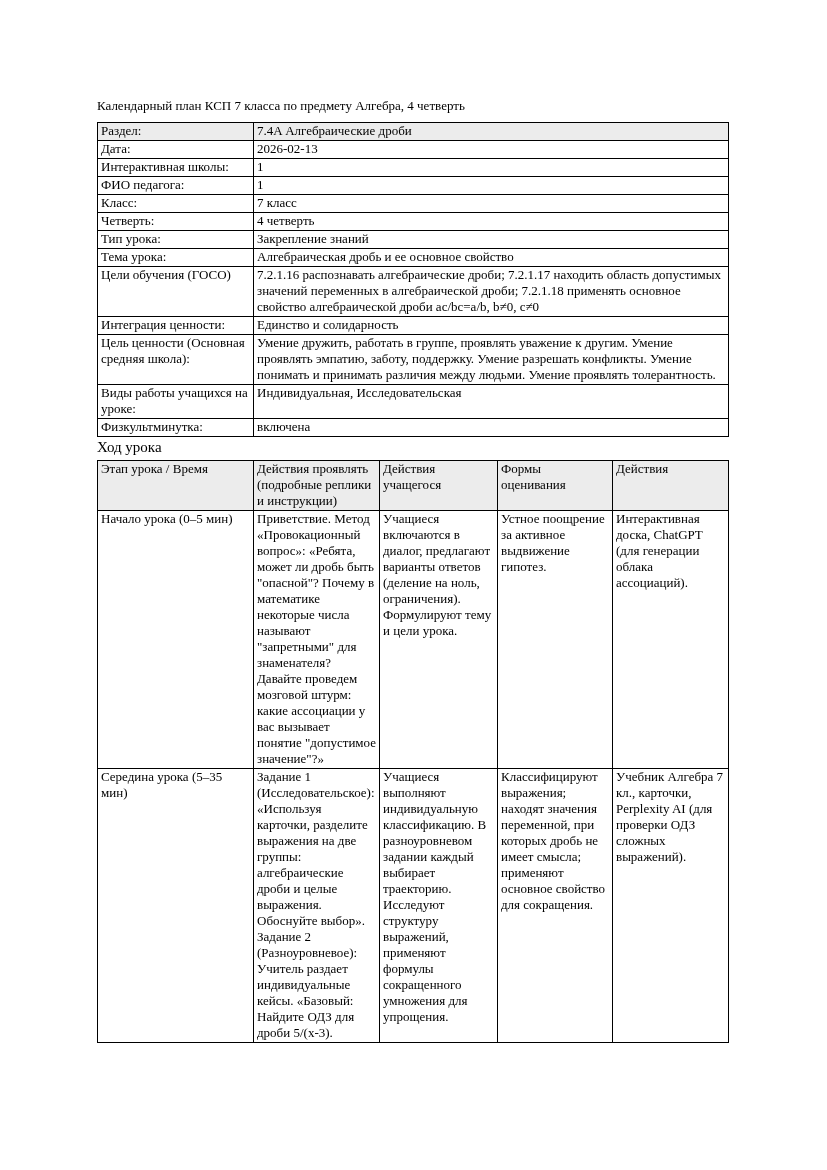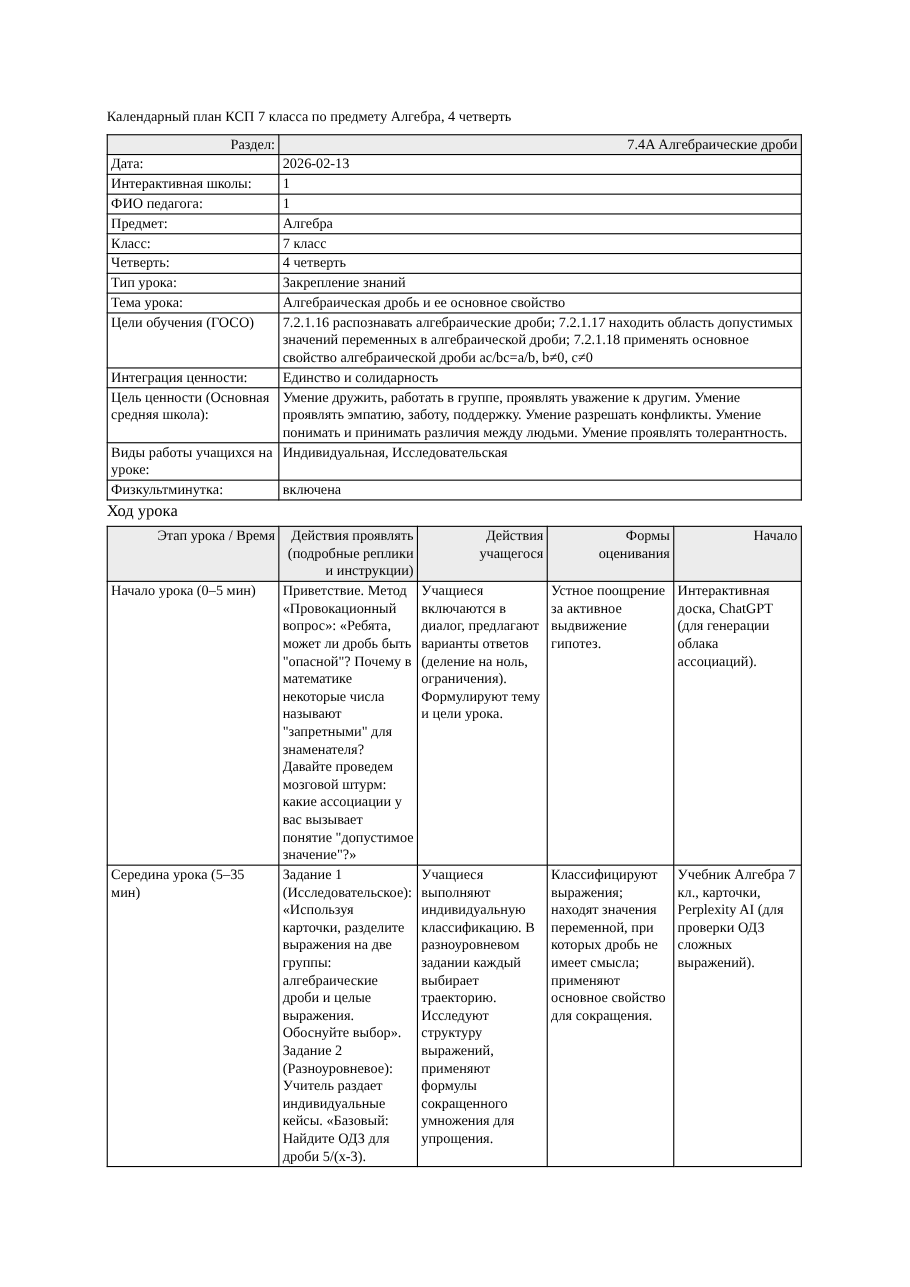--- a/index.html
+++ b/index.html
@@ -38,21 +38,20 @@
     padding: 0 3px 1px 3px;
     vertical-align: top;
     font-size: 13px;
     line-height: 16px;
     font-weight: normal;
     text-align: left;
     overflow-wrap: break-word;
   }
   tr.shaded td, thead th {
     background: #ececec;
-    text-align: right;
   }
   .section-heading {
     font-size: 15px;
     line-height: 16px;
     font-weight: normal;
     margin: 2px 0 5px 0;
   }
 </style>
 </head>
 <body>
@@ -75,24 +74,20 @@
         <td>Дата:</td>
         <td>2026-02-13</td>
       </tr>
       <tr>
         <td>Интерактивная школы:</td>
         <td>1</td>
       </tr>
       <tr>
         <td>ФИО педагога:</td>
         <td>1</td>
-      </tr>
-      <tr>
-        <td>Предмет:</td>
-        <td>Алгебра</td>
       </tr>
       <tr>
         <td>Класс:</td>
         <td>7 класс</td>
       </tr>
       <tr>
         <td>Четверть:</td>
         <td>4 четверть</td>
       </tr>
       <tr>
@@ -135,21 +130,21 @@
       <col style="width:118px">
       <col style="width:115px">
       <col style="width:116px">
     </colgroup>
     <thead>
       <tr>
         <th>Этап урока / Время</th>
         <th>Действия проявлять (подробные реплики и инструкции)</th>
         <th>Действия учащегося</th>
         <th>Формы оценивания</th>
-        <th>Начало</th>
+        <th>Действия</th>
       </tr>
     </thead>
     <tbody>
       <tr>
         <td>Начало урока (0–5 мин)</td>
         <td>Приветствие. Метод «Провокационный вопрос»: «Ребята, может ли дробь быть "опасной"? Почему в математике некоторые числа называют "запретными" для знаменателя? Давайте проведем мозговой штурм: какие ассоциации у вас вызывает понятие "допустимое значение"?»</td>
         <td>Учащиеся включаются в диалог, предлагают варианты ответов (деление на ноль, ограничения). Формулируют тему и цели урока.</td>
         <td>Устное поощрение за активное выдвижение гипотез.</td>
         <td>Интерактивная доска, ChatGPT (для генерации облака ассоциаций).</td>
       </tr>

